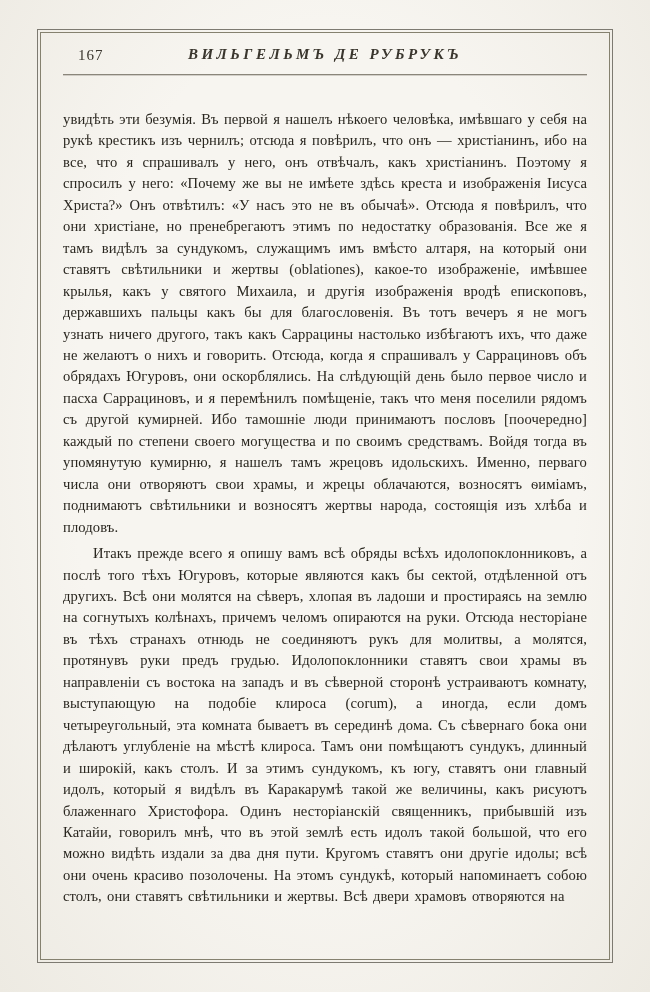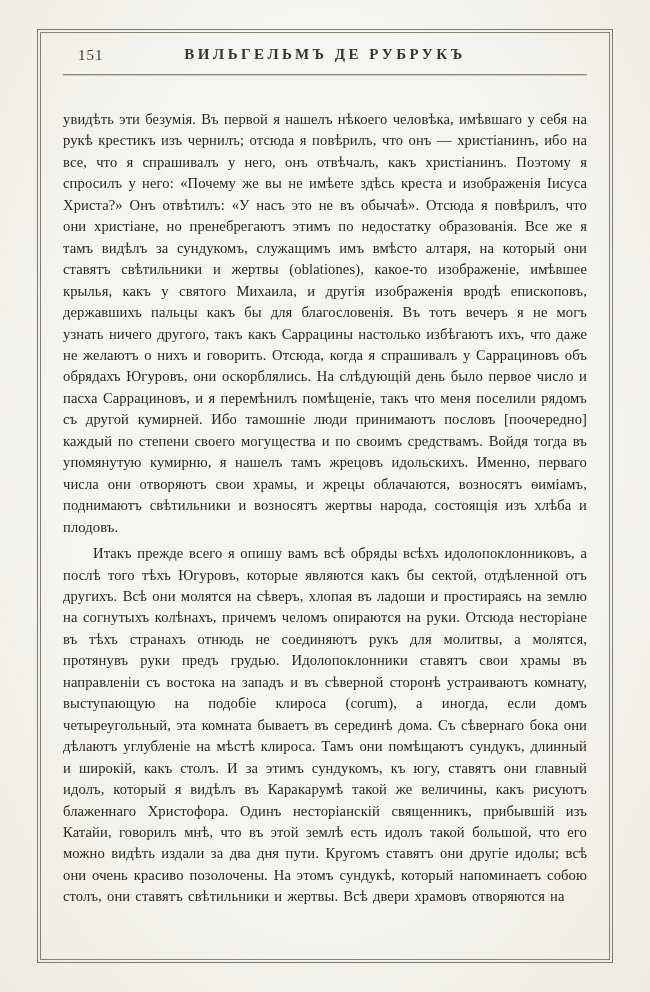--- a/index.html
+++ b/index.html
@@ -38,20 +38,21 @@
   .page-number {
     position: absolute;
     left: 16px; top: 3px;
     font-size: 15px;
     letter-spacing: 1px;
     color: #3a362e;
   }
   .running-title {
     display: block;
     text-align: center;
+    font-style: italic;
     font-weight: 600;
     font-size: 15px;
     letter-spacing: 3.5px;
     color: #3a362e;
     padding-top: 2px;
     white-space: nowrap;
   }
   .header-rule {
     height: 1px;
     background: #8a867b;
@@ -78,21 +79,21 @@
   }
 </style>
 </head>
 <body>
 
 <div class="page">
   <div class="frame">
     <div class="frame-inner">
 
       <div class="header">
-        <span class="page-number">151</span>
+        <span class="page-number">167</span>
         <span class="running-title">ВИЛЬГЕЛЬМЪ ДЕ РУБРУКЪ</span>
       </div>
 
       <div class="header-rule"></div>
 
       <div class="text-body">
         <p class="para">увидѣть эти безумія. Въ первой я нашелъ нѣкоего человѣка, имѣвшаго у себя на рукѣ крестикъ изъ чернилъ; отсюда я повѣрилъ, что онъ — христіанинъ, ибо на все, что я спрашивалъ у него, онъ отвѣчалъ, какъ христіанинъ. Поэтому я спросилъ у него: «Почему же вы не имѣете здѣсь креста и изображенія Іисуса Христа?» Онъ отвѣтилъ: «У насъ это не въ обычаѣ». Отсюда я повѣрилъ, что они христіане, но пренебрегаютъ этимъ по недостатку образованія. Все же я тамъ видѣлъ за сундукомъ, служащимъ имъ вмѣсто алтаря, на который они ставятъ свѣтильники и жертвы (oblationes), какое-то изображеніе, имѣвшее крылья, какъ у святого Михаила, и другія изображенія вродѣ епископовъ, державшихъ пальцы какъ бы для благословенія. Въ тотъ вечеръ я не могъ узнать ничего другого, такъ какъ Саррацины настолько избѣгаютъ ихъ, что даже не желаютъ о нихъ и говорить. Отсюда, когда я спрашивалъ у Саррациновъ объ обрядахъ Югуровъ, они оскорблялись. На слѣдующій день было первое число и пасха Саррациновъ, и я перемѣнилъ помѣщеніе, такъ что меня поселили рядомъ съ другой кумирней. Ибо тамошніе люди принимаютъ пословъ [поочередно] каждый по степени своего могущества и по своимъ средствамъ. Войдя тогда въ упомянутую кумирню, я нашелъ тамъ жрецовъ идольскихъ. Именно, перваго числа они отворяютъ свои храмы, и жрецы облачаются, возносятъ ѳиміамъ, поднимаютъ свѣтильники и возносятъ жертвы народа, состоящія изъ хлѣба и плодовъ.</p>
         <p class="para indent">Итакъ прежде всего я опишу вамъ всѣ обряды всѣхъ идолопоклонниковъ, а послѣ того тѣхъ Югуровъ, которые являются какъ бы сектой, отдѣленной отъ другихъ. Всѣ они молятся на сѣверъ, хлопая въ ладоши и простираясь на землю на согнутыхъ колѣнахъ, причемъ челомъ опираются на руки. Отсюда несторіане въ тѣхъ странахъ отнюдь не соединяютъ рукъ для молитвы, а молятся, протянувъ руки предъ грудью. Идолопоклонники ставятъ свои храмы въ направленіи съ востока на западъ и въ сѣверной сторонѣ устраиваютъ комнату, выступающую на подобіе клироса (corum), а иногда, если домъ четыреугольный, эта комната бываетъ въ серединѣ дома. Съ сѣвернаго бока они дѣлаютъ углубленіе на мѣстѣ клироса. Тамъ они помѣщаютъ сундукъ, длинный и широкій, какъ столъ. И за этимъ сундукомъ, къ югу, ставятъ они главный идолъ, который я видѣлъ въ Каракарумѣ такой же величины, какъ рисуютъ блаженнаго Христофора. Одинъ несторіанскій священникъ, прибывшій изъ Катайи, говорилъ мнѣ, что въ этой землѣ есть идолъ такой большой, что его можно видѣть издали за два дня пути. Кругомъ ставятъ они другіе идолы; всѣ они очень красиво позолочены. На этомъ сундукѣ, который напоминаетъ собою столъ, они ставятъ свѣтильники и жертвы. Всѣ двери храмовъ отворяются на</p>
       </div>
 

